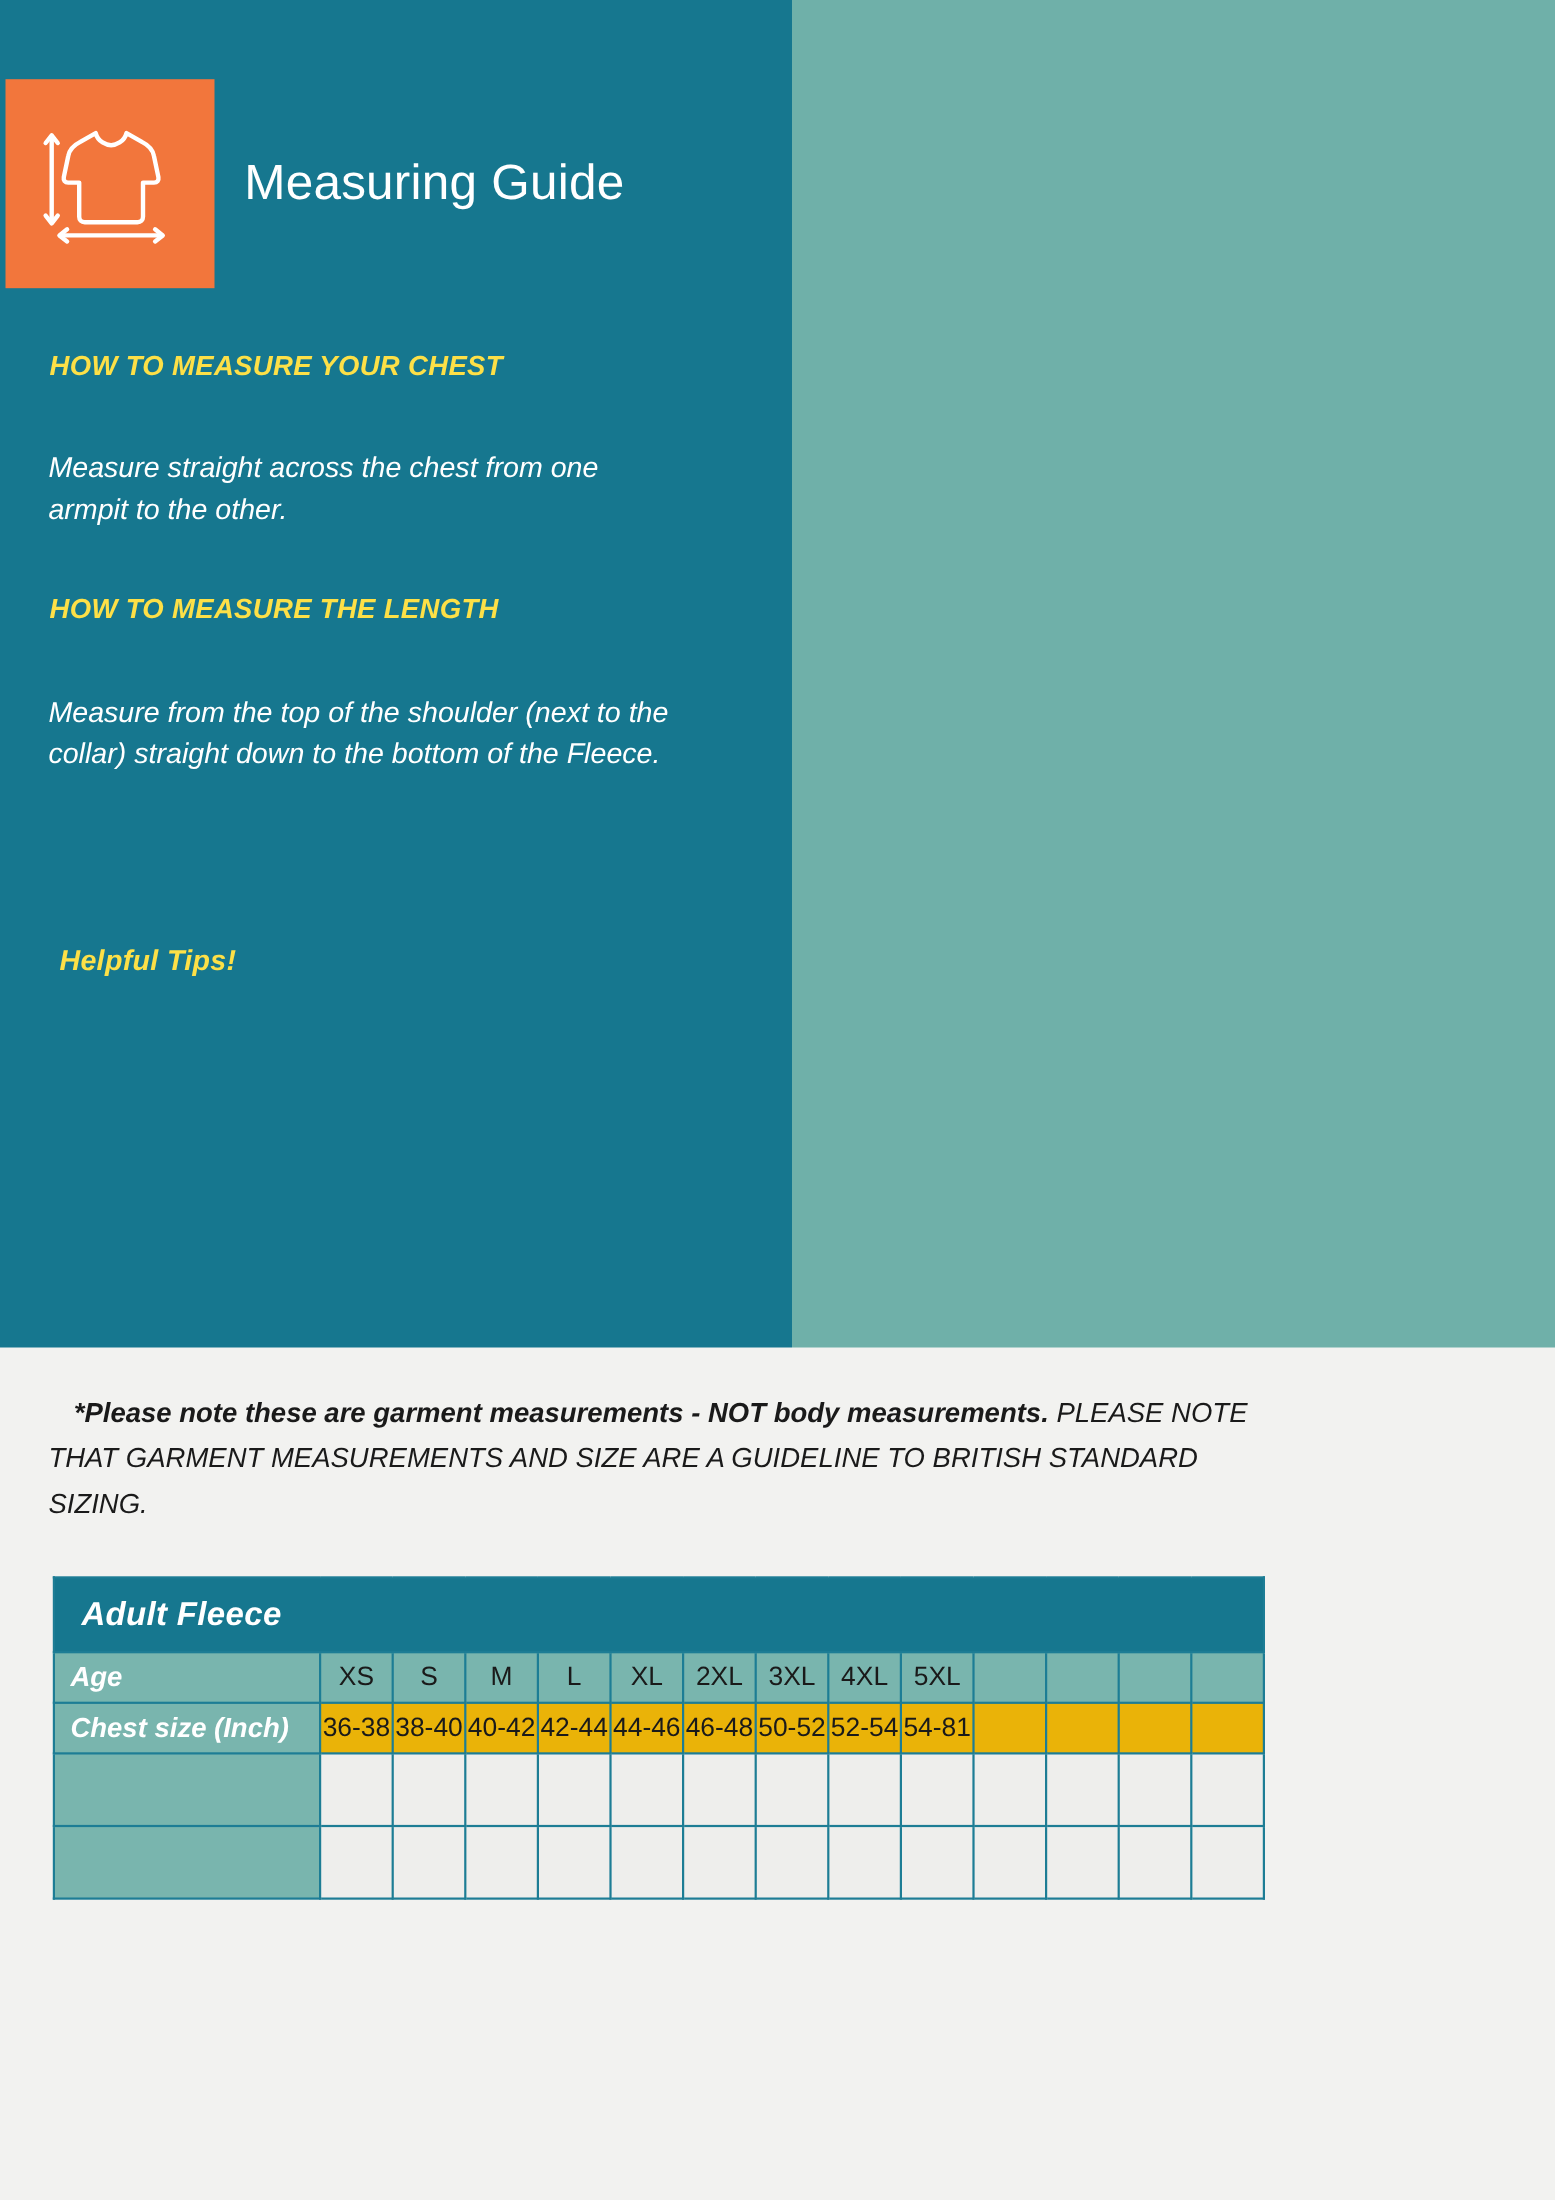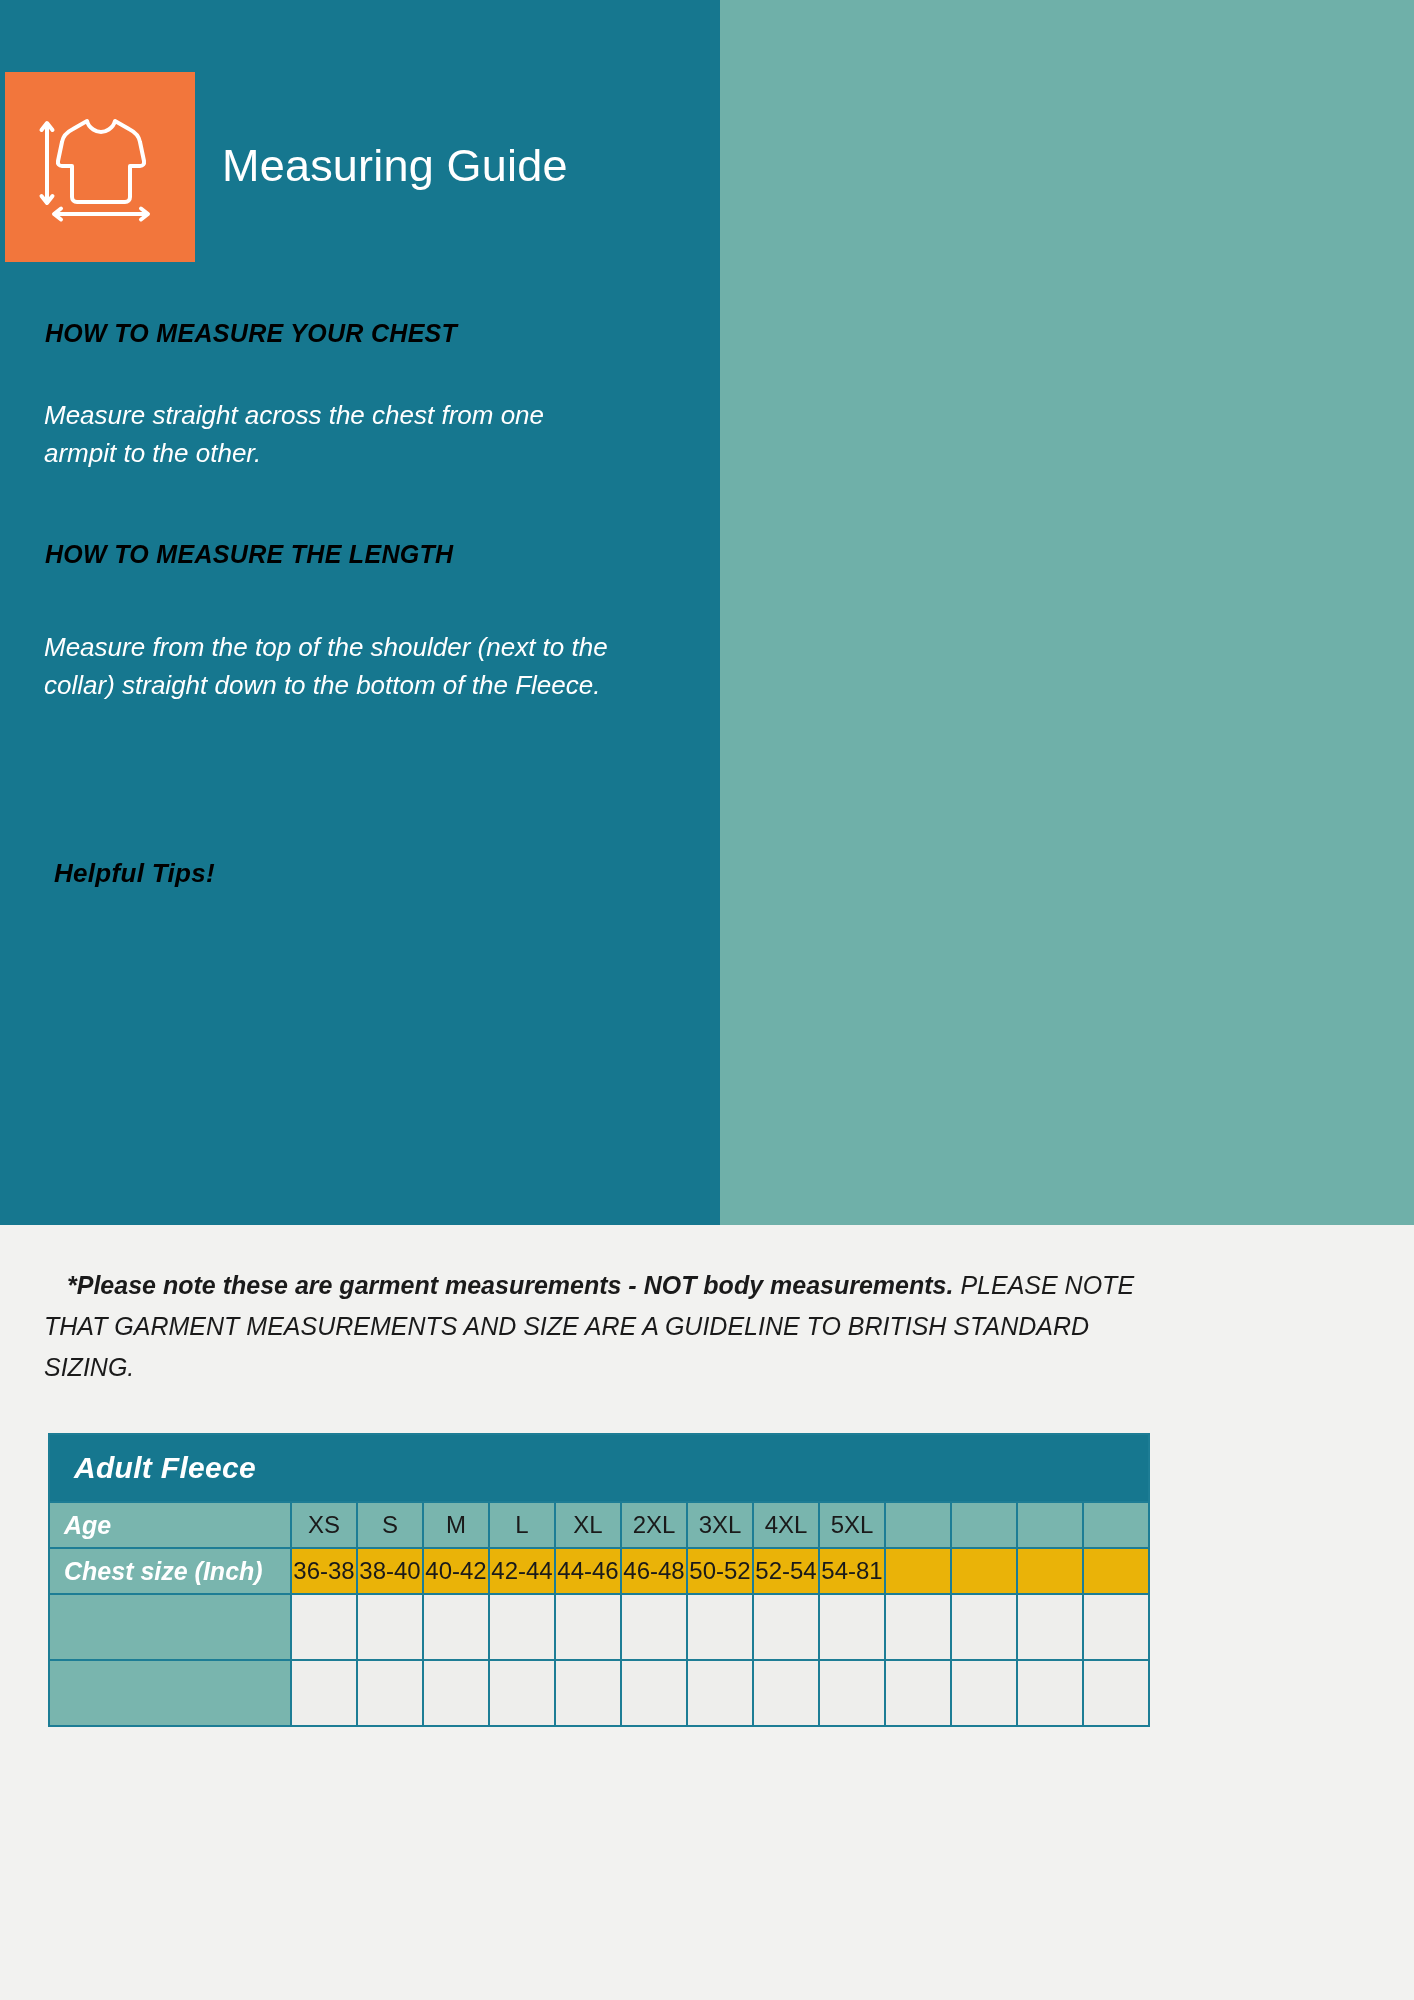--- a/index.html
+++ b/index.html
@@ -32,30 +32,30 @@
 
   #guide-title{
     position:absolute;left:222px;top:140px;
     font-size:45px;color:#ffffff;letter-spacing:.2px;
     white-space:nowrap;
   }
 
   
   .sec-head{
     position:absolute;left:45px;
-    font-size:25px;font-weight:bold;font-style:italic;color:#000000;
+    font-size:25px;font-weight:bold;font-style:italic;color:#fde047;
     letter-spacing:.3px;white-space:nowrap;
   }
   .sec-body{
     position:absolute;left:44px;width:570px;
     font-size:26px;font-style:italic;color:#ffffff;
     line-height:38px;
   }
   #head-chest{top:319px;}
-  #body-chest{top:396px;}
+  #body-chest{top:406px;}
   #head-length{top:540px;}
   #body-length{top:628px;}
   #head-tips{top:858px;left:54px;font-size:26px;}
   #tips-list{
     position:absolute;left:44px;top:938px;width:580px;
     margin:0;padding-left:46px;
     font-size:26px;font-style:italic;color:#ffffff;
     line-height:47px;
   }
   #tips-list li{padding-left:6px;}

